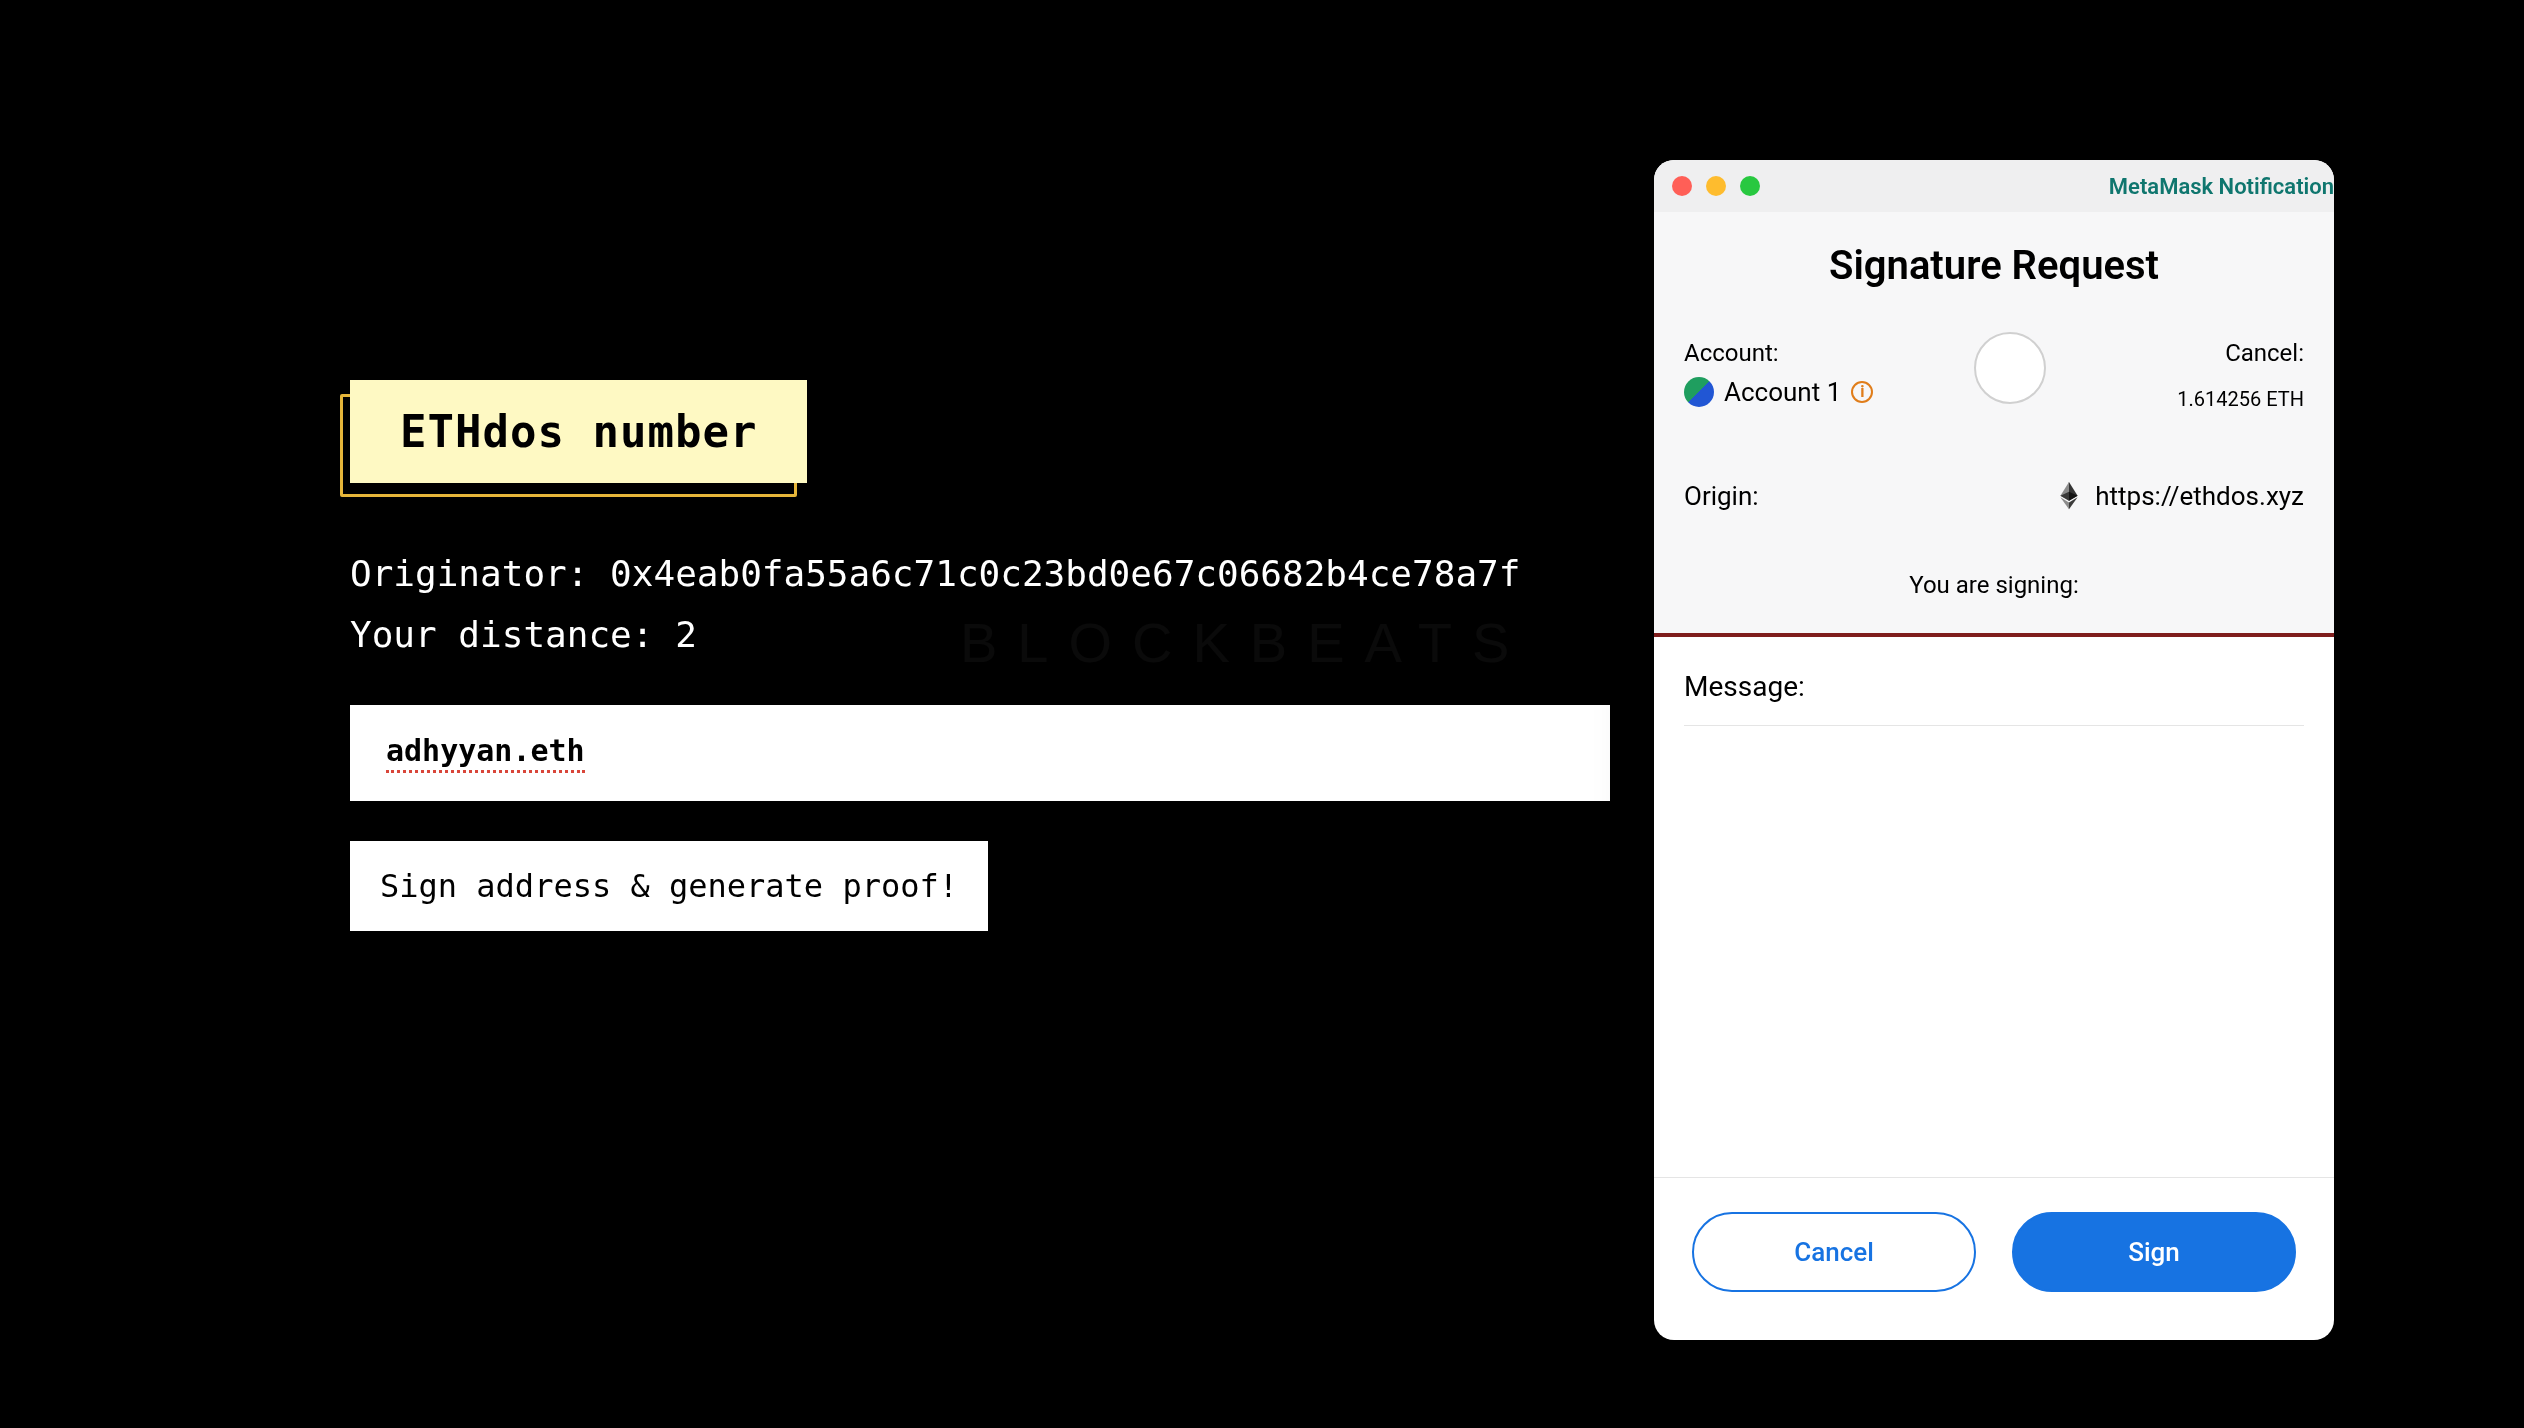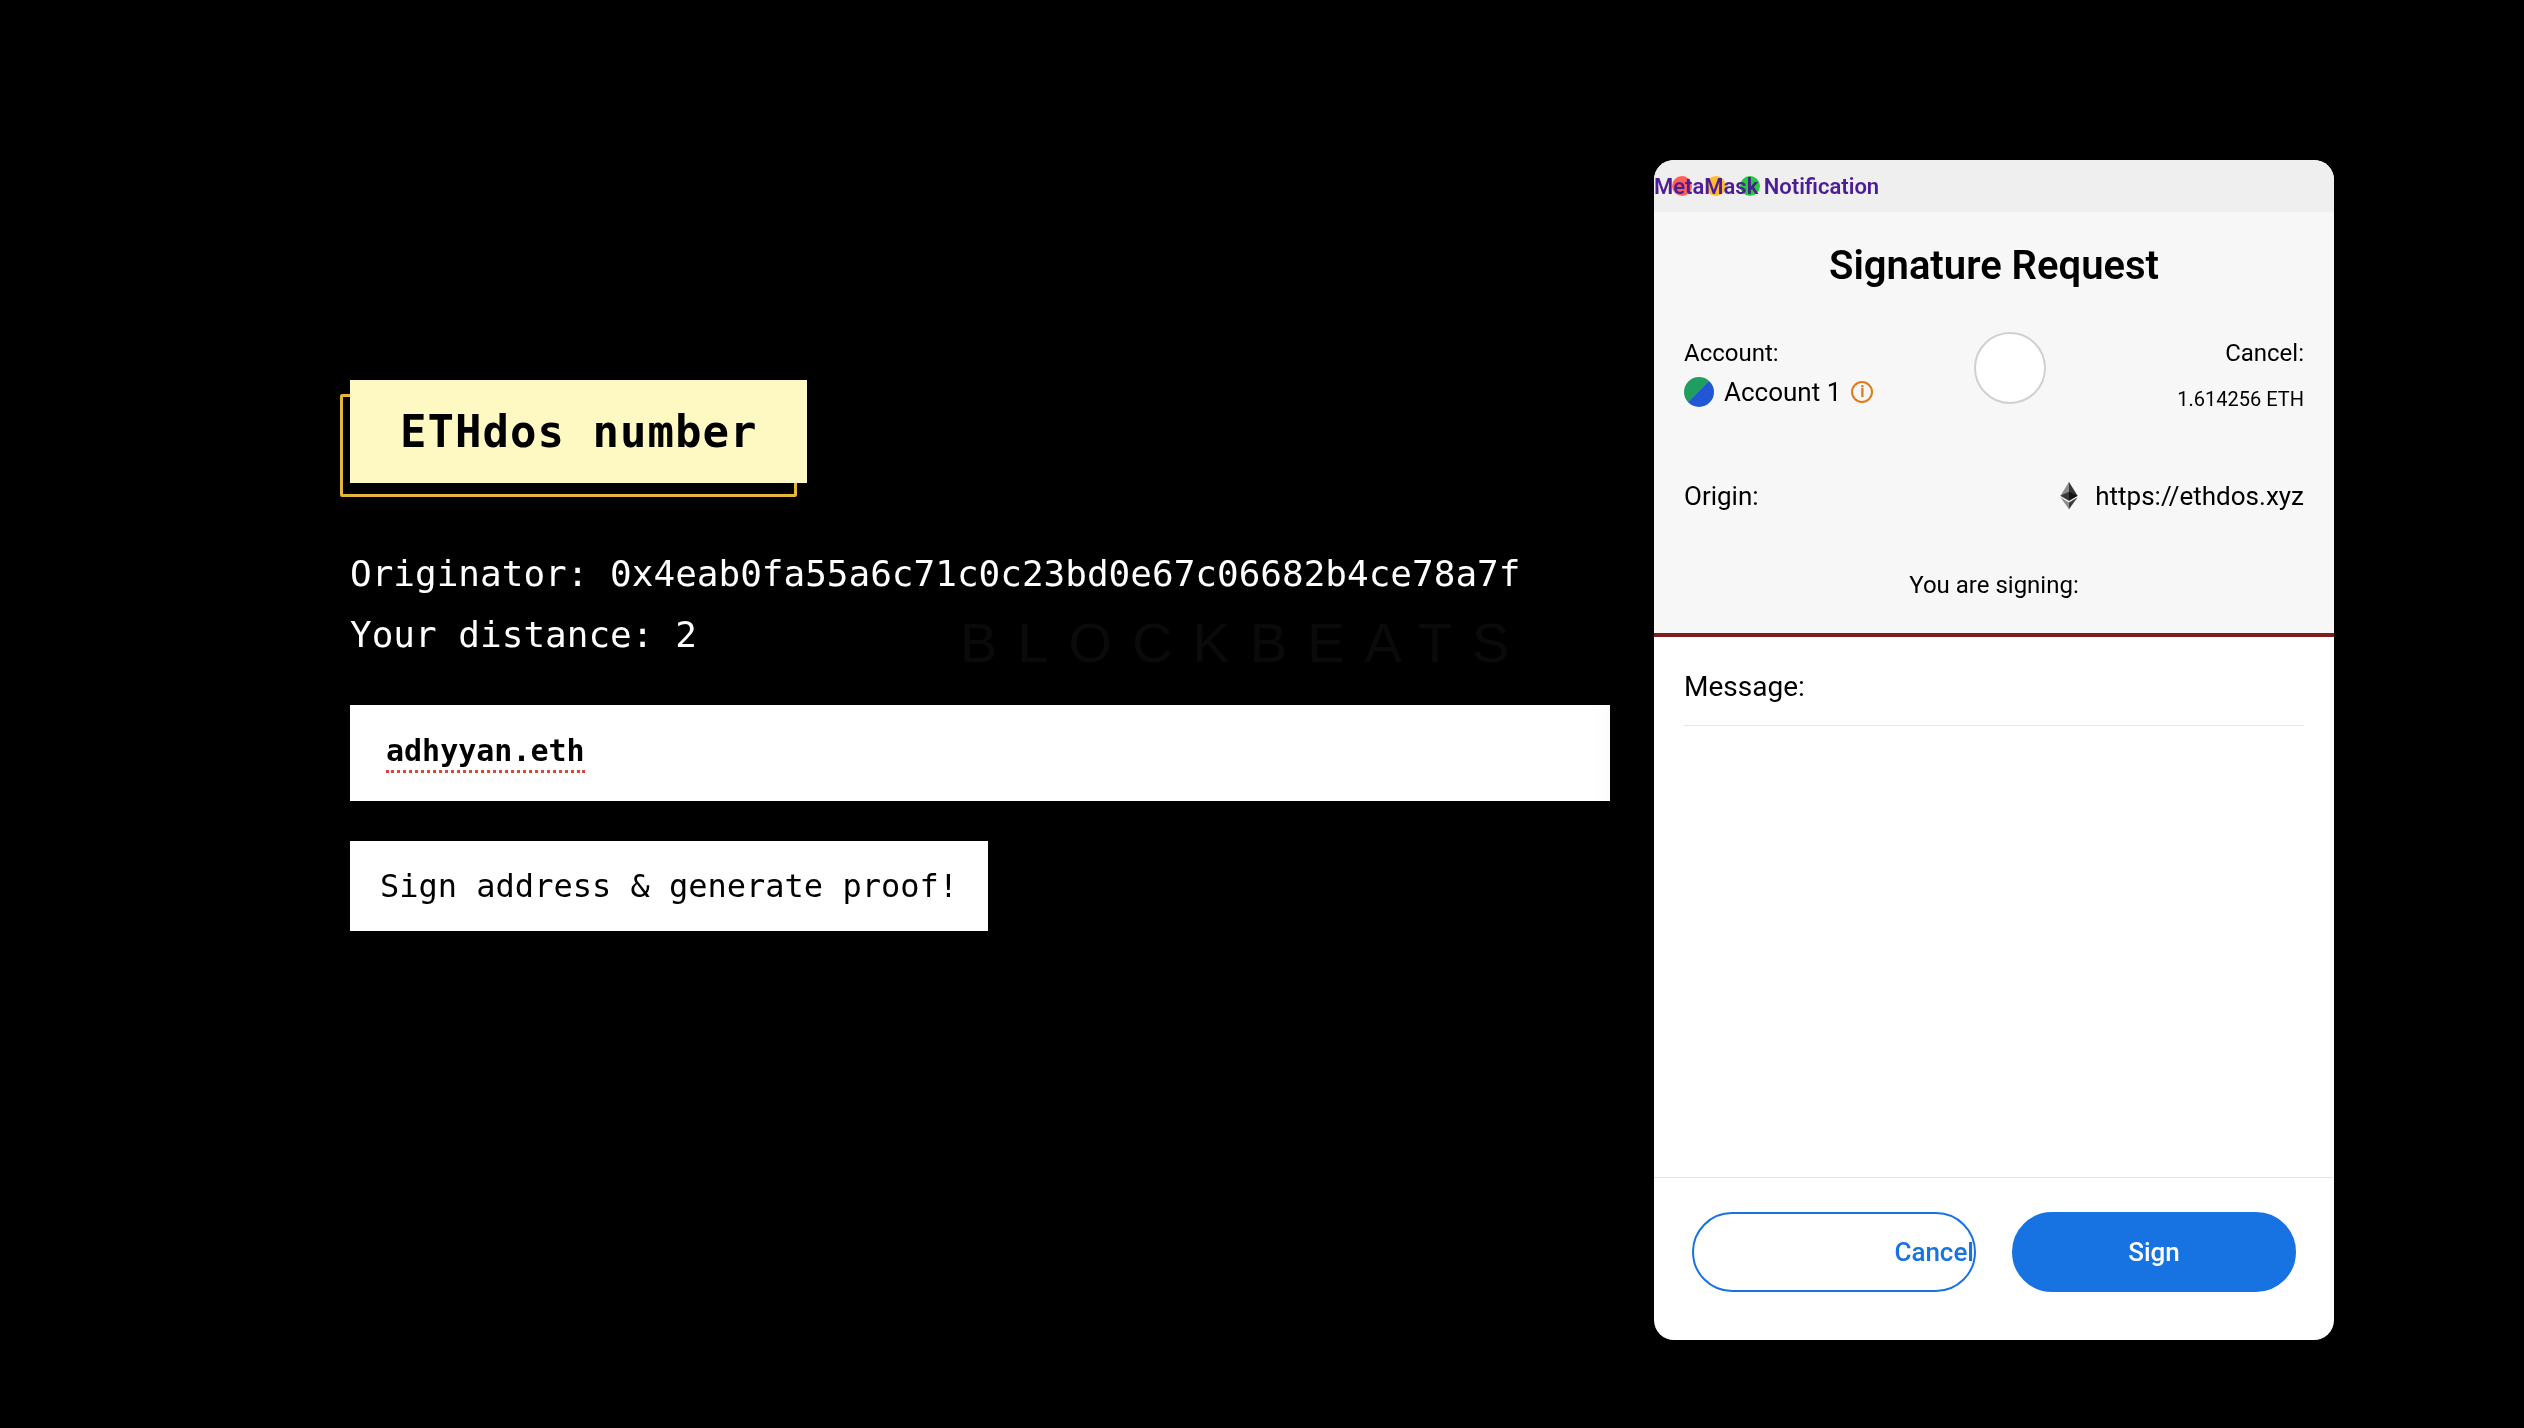--- a/index.html
+++ b/index.html
@@ -122,24 +122,24 @@
     gap: 14px;
     margin-left: 18px;
   }
   .dot { width: 20px; height: 20px; border-radius: 50%; }
   .dot.red { background: #ff5f57; }
   .dot.yellow { background: #febc2e; }
   .dot.green { background: #28c840; }
   .titlebar-title {
     position: absolute;
     left: 0; right: 0;
-    text-align: left;
+    text-align: right;
     font-size: 22px;
     font-weight: 600;
-    color: #4c1d95;
+    color: #0f766e;
     pointer-events: none;
   }
   .popup-header {
     background: #f7f7f8;
     border-bottom: 4px solid #7f1d1d;
     padding: 30px 30px 34px;
     position: relative;
     flex-shrink: 0;
   }
   .popup-h1 {
@@ -225,21 +225,20 @@
     border-radius: 999px;
     font-size: 26px;
     font-weight: 500;
     cursor: pointer;
     font-family: inherit;
   }
   .btn-cancel {
     background: #fff;
     color: #1773e2;
     border: 2px solid #1773e2;
-    text-align: right;
   }
   .btn-sign {
     background: #1773e2;
     color: #fff;
     border: 2px solid #1773e2;
   }
 </style>
 </head>
 <body>
 

